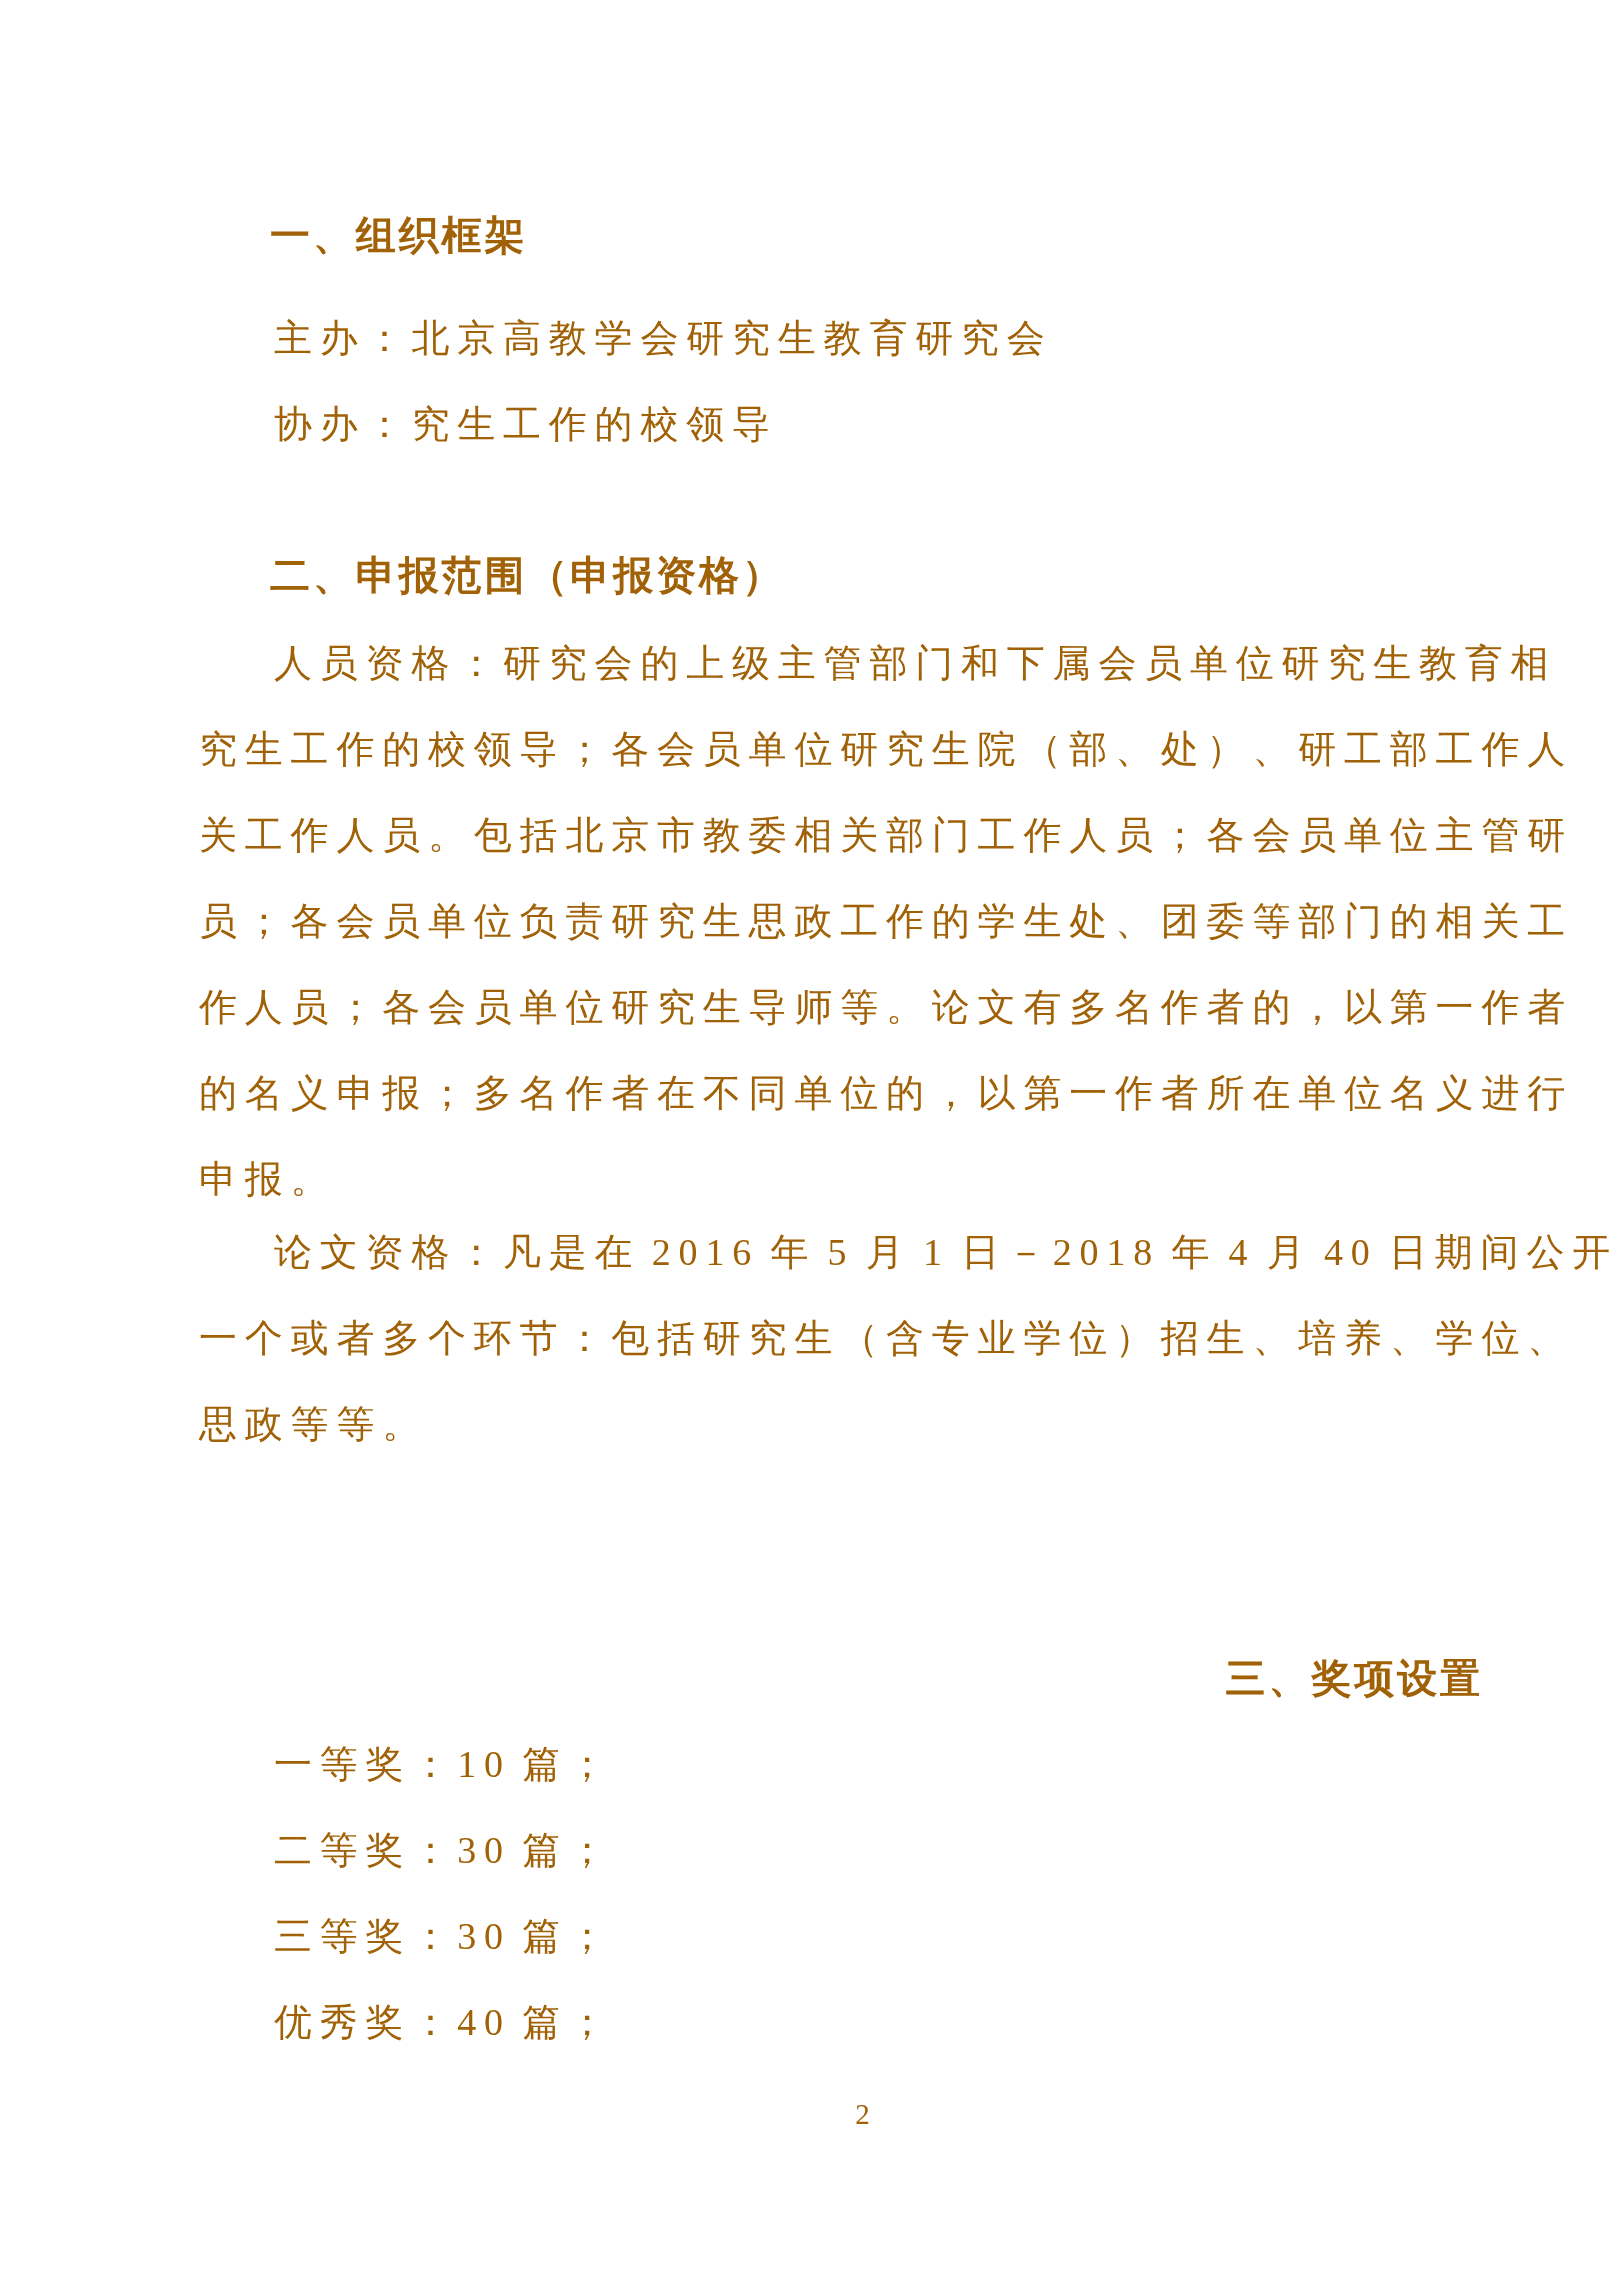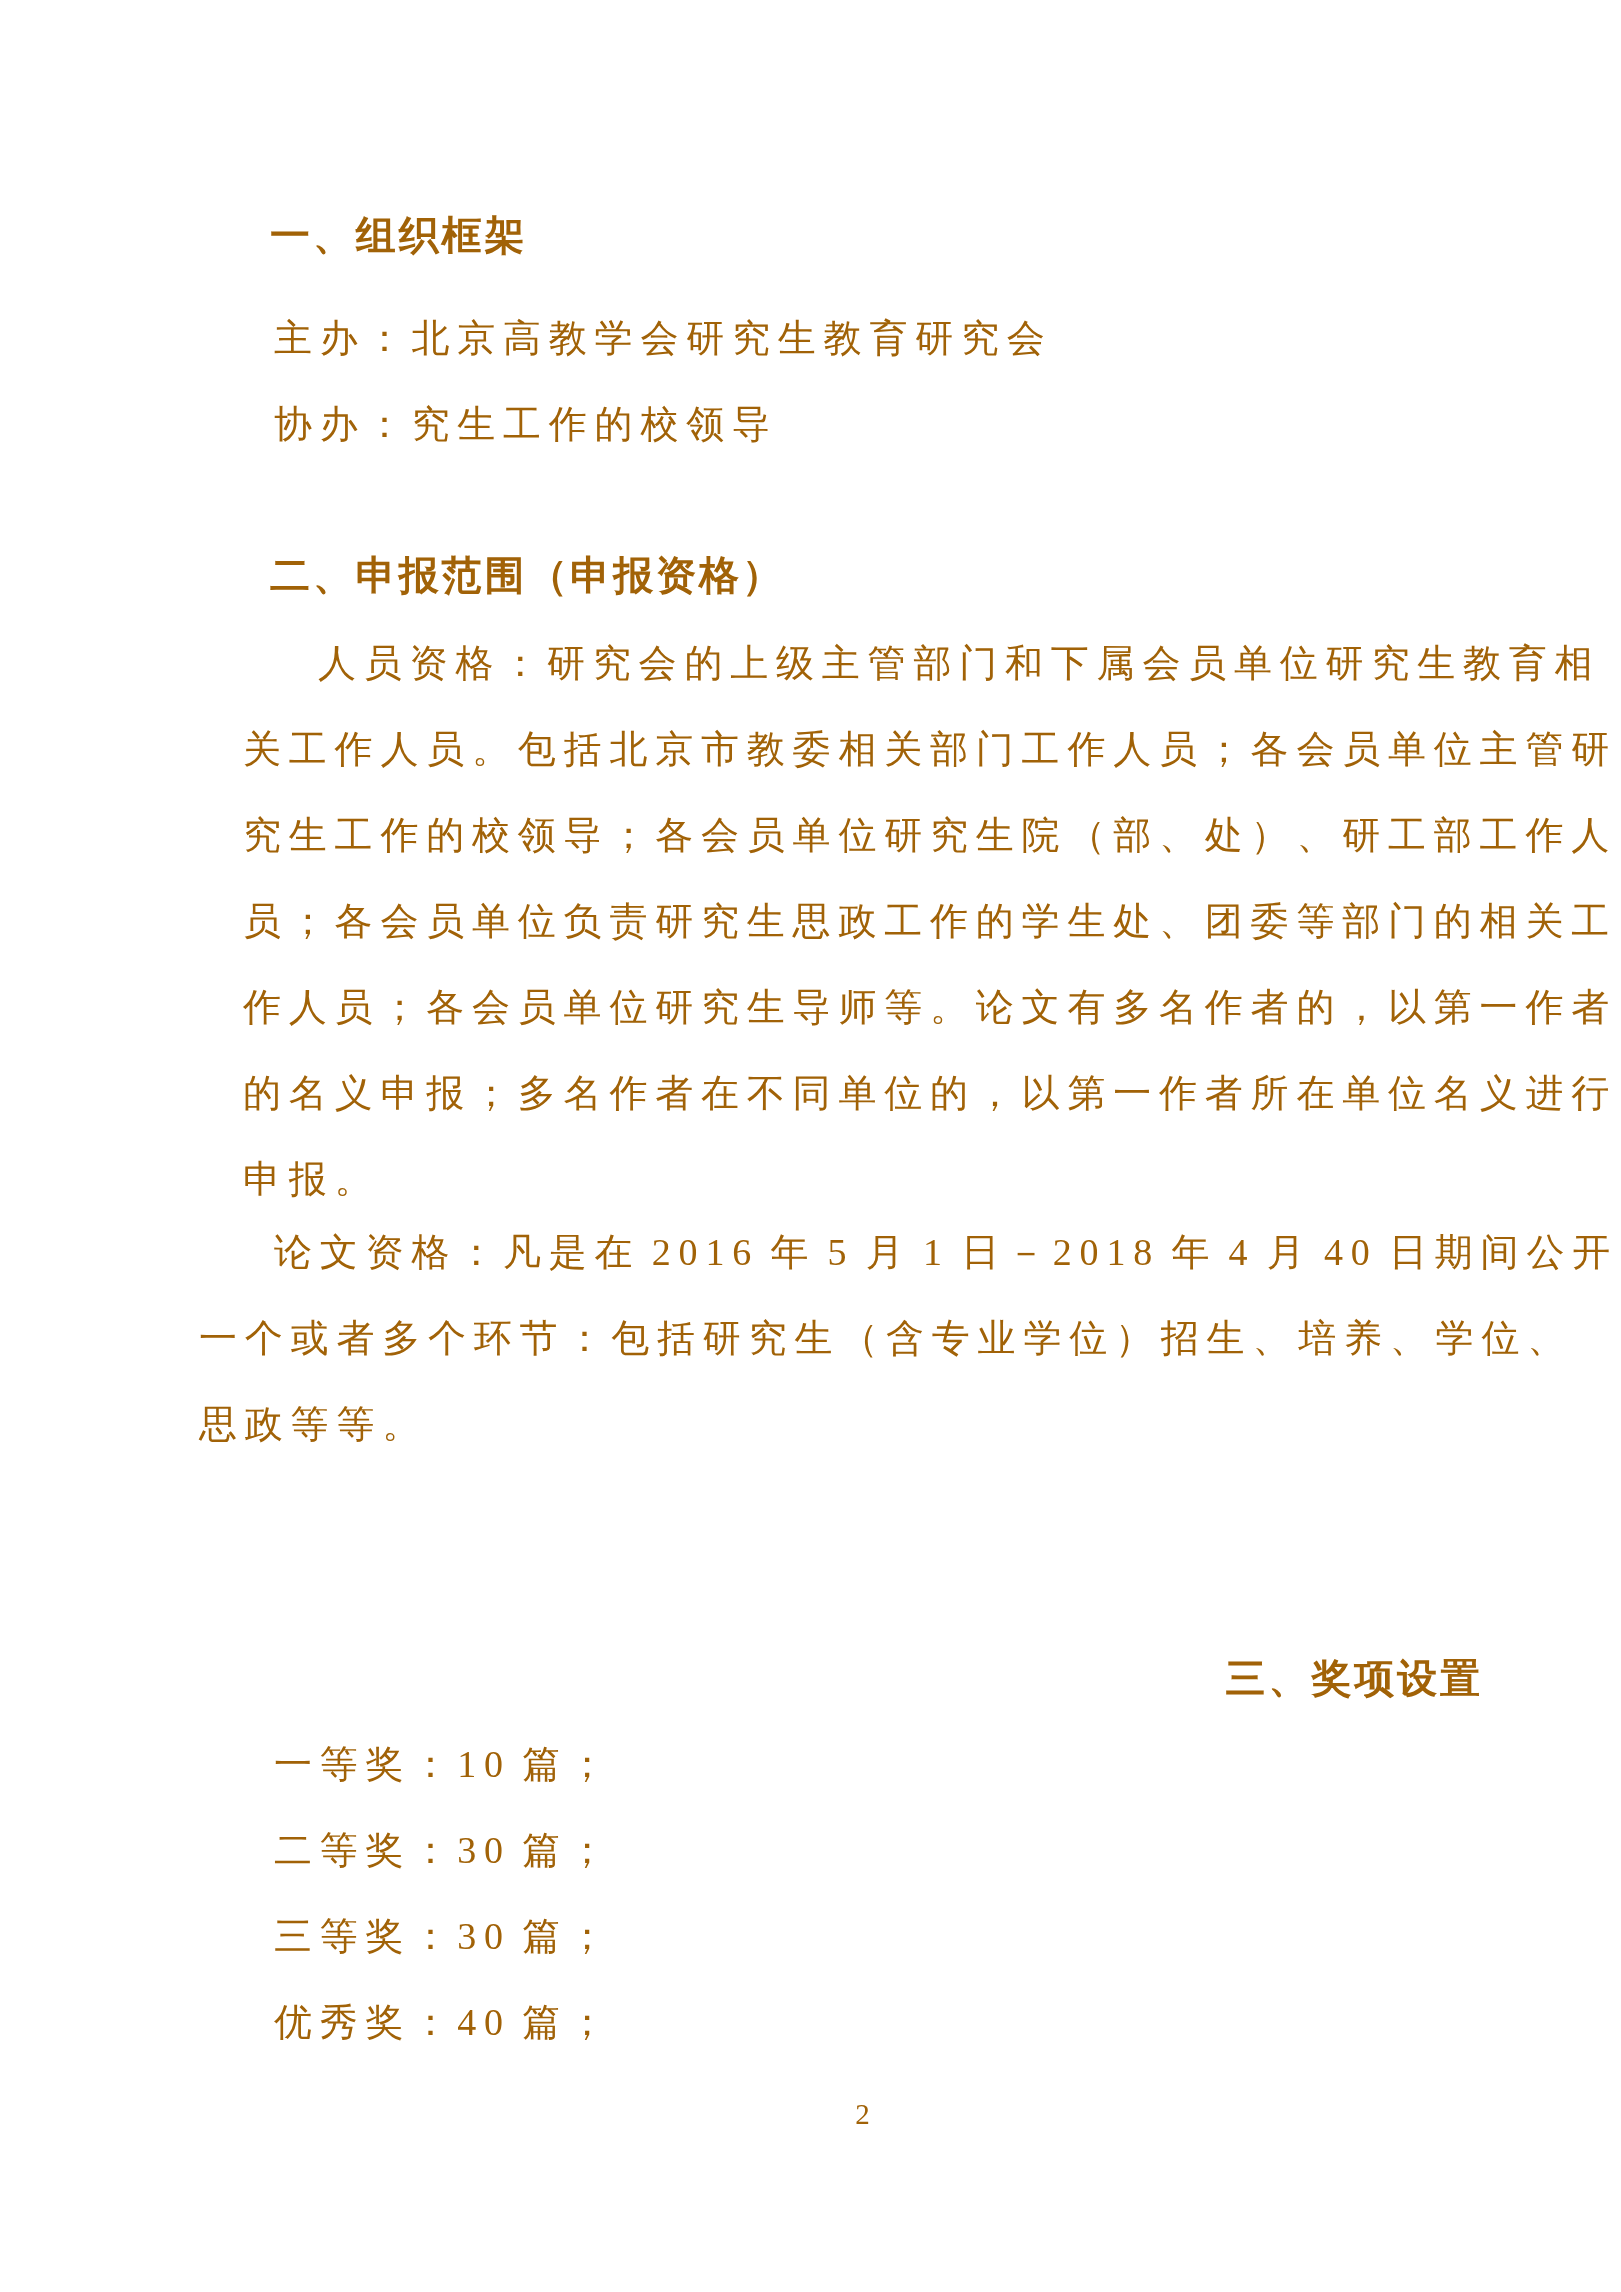--- a/index.html
+++ b/index.html
@@ -40,21 +40,21 @@
     text-indent: 71px;
     font-family: "Liberation Sans", "DejaVu Sans", sans-serif;
     font-weight: 700;
     font-size: 40px;
     letter-spacing: 2.9px;
     white-space: nowrap;
   }
   #heading-1 { top: 192px; }
   #org-lines { top: 295px; }
   #heading-2 { top: 532px; }
-  #para-1   { top: 620px; margin-left: 44px; }
+  #para-1   { top: 620px; }
   #para-2   { top: 1209px; }
   #heading-3 { top: 1635px; text-align: right; }
   #award-lines { top: 1721px; }
   .page-number {
     position: absolute;
     top: 2071px;
     left: 0;
     right: -104px;
     height: 86px;
     line-height: 86px;
@@ -72,22 +72,22 @@
 
   <div id="org-lines" class="content-block indent-all">
       <div class="line">主办：北京高教学会研究生教育研究会</div>
       <div class="line">协办：究生工作的校领导</div>
     </div>
 
   <div id="heading-2" class="heading">二、申报范围（申报资格）</div>
 
   <div id="para-1" class="content-block para">
       <div class="line">人员资格：研究会的上级主管部门和下属会员单位研究生教育相</div>
+      <div class="line">究生工作的校领导；各会员单位研究生院（部、处）、研工部工作人</div>
       <div class="line">关工作人员。包括北京市教委相关部门工作人员；各会员单位主管研</div>
-      <div class="line">究生工作的校领导；各会员单位研究生院（部、处）、研工部工作人</div>
       <div class="line">员；各会员单位负责研究生思政工作的学生处、团委等部门的相关工</div>
       <div class="line">作人员；各会员单位研究生导师等。论文有多名作者的，以第一作者</div>
       <div class="line">的名义申报；多名作者在不同单位的，以第一作者所在单位名义进行</div>
       <div class="line">申报。</div>
     </div>
 
   <div id="para-2" class="content-block para">
       <div class="line">论文资格：凡是在 2016 年 5 月 1 日－2018 年 4 月 40 日期间公开</div>
       <div class="line">一个或者多个环节：包括研究生（含专业学位）招生、培养、学位、</div>
       <div class="line">思政等等。</div>

